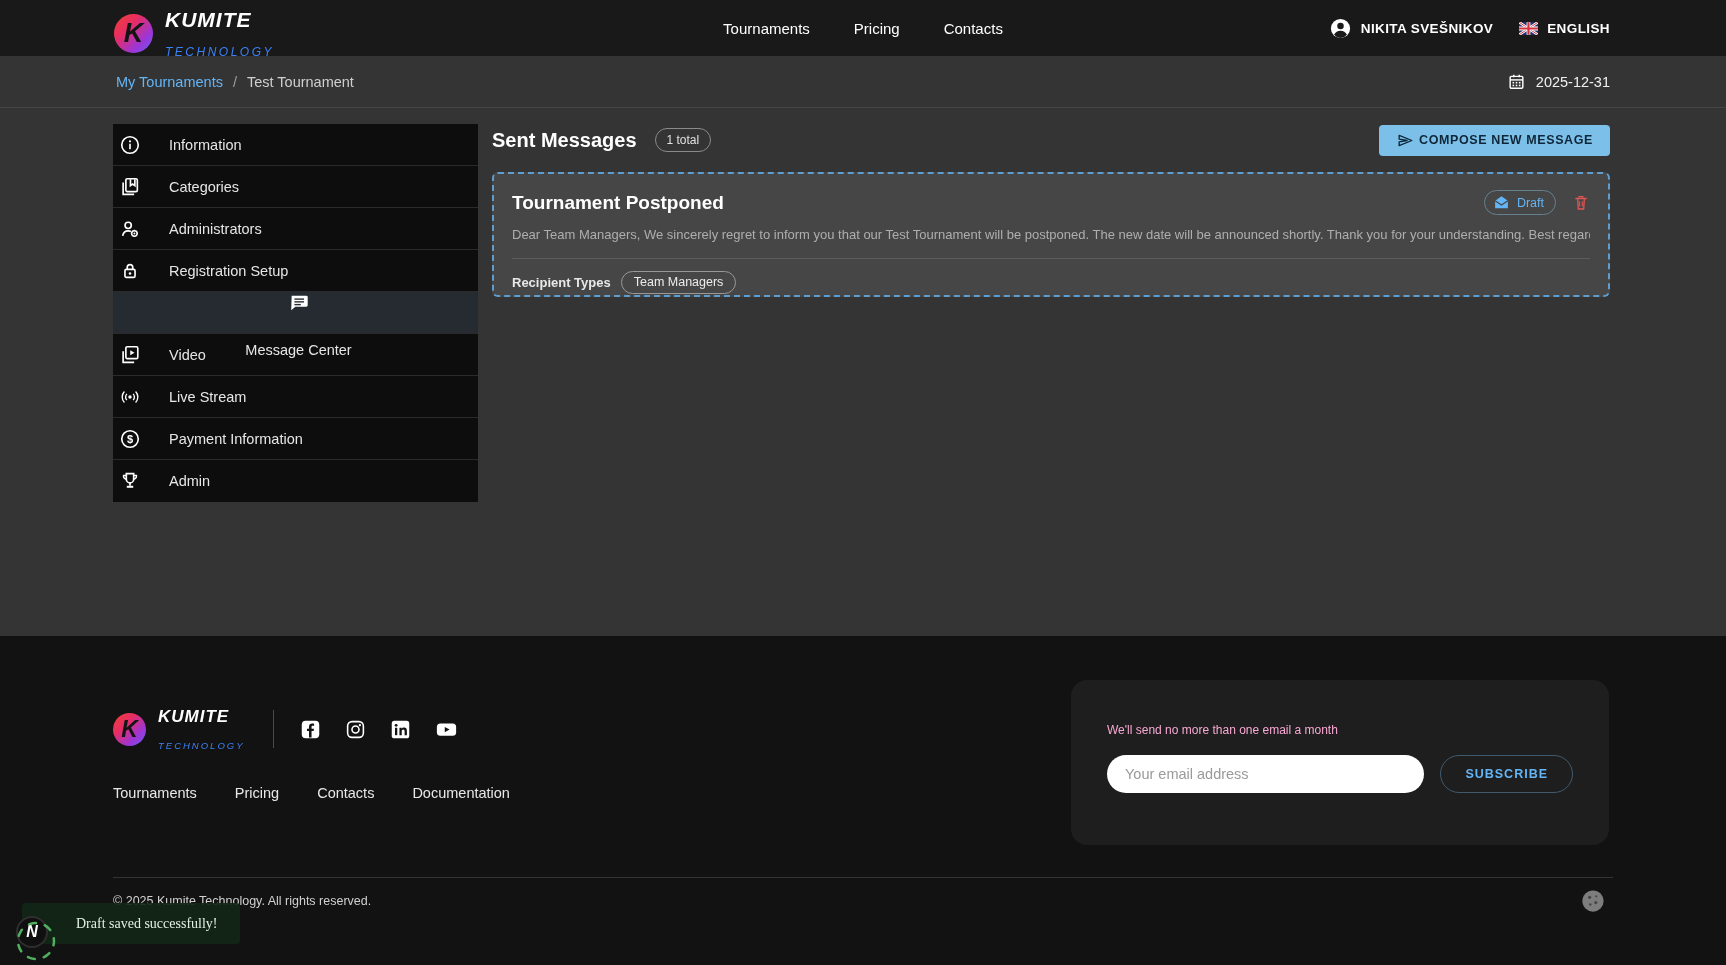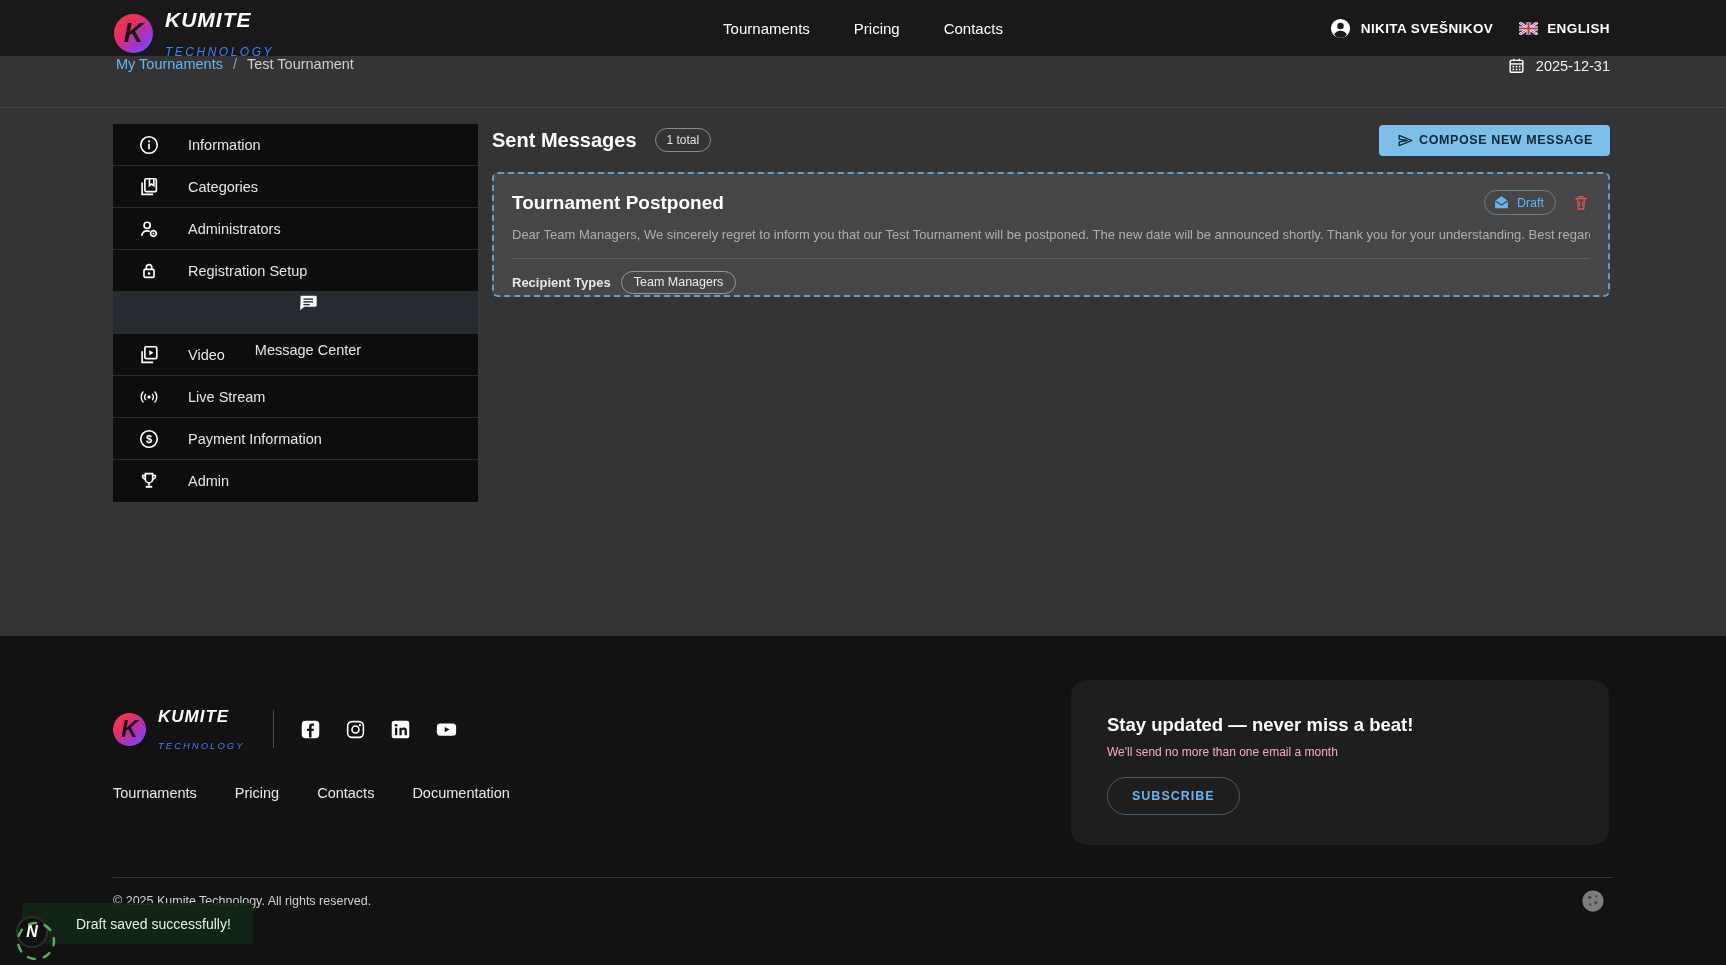--- a/index.html
+++ b/index.html
@@ -45,38 +45,38 @@
   .nav-right {
     position:absolute; right:116px; top:0; height:56px;
     display:flex; align-items:center; gap:26px;
   }
   .nav-user, .nav-lang { display:flex; align-items:center; gap:9px; cursor:pointer; }
   .nav-user-name, .nav-lang-label { font-size:13.5px; font-weight:bold; letter-spacing:0.4px; color:#fff; }
 
   
   .breadcrumb-bar {
     position:absolute; top:56px; left:0; width:100%; height:52px;
-    display:flex; align-items:flex-start; justify-content:space-between;
+    display:flex; align-items:center; justify-content:space-between;
     padding:0 116px; border-bottom:1px solid #454545;
   }
   .breadcrumb { display:flex; align-items:center; gap:10px; font-size:14.5px; }
   .crumb-link { color:#64b5f6; cursor:pointer; }
   .crumb-sep { color:#9e9e9e; }
   .crumb-current { color:#cfcfcf; }
   .date-widget { display:flex; align-items:center; gap:10px; cursor:pointer; }
   .date-text { font-size:14.5px; color:#f0f0f0; }
 
   
   .sidebar {
     position:absolute; left:113px; top:124px; width:365px;
     background:#0d0d0d;
   }
   .side-item {
     height:42px; display:flex; align-items:center; gap:28px;
-    padding-left:25px; border-bottom:1px solid #2a2a2a; cursor:pointer;
+    padding-left:6px; border-bottom:1px solid #2a2a2a; cursor:pointer;
   }
   .side-item:last-child { border-bottom:none; }
   .side-item.active { background:#252b30;flex-direction:column; }
   .side-icon { width:22px; height:22px; color:#fff; flex:0 0 auto; }
   .side-label { font-size:14.5px; color:#e6e6e6; }
 
   
   .main { position:absolute; left:492px; top:124px; width:1118px; }
   .main-header { display:flex; align-items:center; height:32px; }
   .main-title { font-size:20px; font-weight:bold; color:#fff; }
@@ -149,21 +149,21 @@
 
   .footer-divider { position:absolute; left:113px; right:113px; top:241px; border-top:1px solid #333; }
   .copyright { position:absolute; left:113px; top:258px; font-size:12.5px; color:#d0d0d0; }
   .cookie-btn { position:absolute; left:1578px; top:250px; background:none; border:none; cursor:pointer; padding:0; }
 
   
   .toast { position:absolute; left:16px; top:903px; }
   .toast-box {
     margin-left:6px; background:rgba(17,38,22,0.92); border-radius:4px;
     height:41px; display:flex; align-items:center;
-    padding:0 22px 0 54px; min-width:205px;
+    padding:0 22px 0 54px; min-width:205px;font-family:Liberation Serif, serif;
   }
   .toast-text { font-size:14px; color:#e4f2e6; }
   .toast-avatar {
     position:absolute; left:0; top:13px; width:32px; height:32px;
     background:#101010; border:2px solid #2e2e2e; border-radius:50%;
     display:flex; align-items:center; justify-content:center;
   }
   .toast-avatar span { color:#fff; font-size:16px; font-weight:bold; font-style:italic; }
   .toast-spinner { position:absolute; left:-3px; top:2px; }
 </style>
@@ -410,23 +410,23 @@
 
     <div class="footer-links">
       <span class="footer-link">Tournaments</span>
       <span class="footer-link">Pricing</span>
       <span class="footer-link">Contacts</span>
       <span class="footer-link">Documentation</span>
     </div>
   </div>
 
   <div class="newsletter">
-    <div class="newsletter-title">Stay updated — never miss a beat!</div>
     <div class="newsletter-sub">We'll send no more than one email a month</div>
     <div class="newsletter-form">
+      <input class="email-input" type="text" placeholder="Your email address" style="">
       <button class="subscribe-btn">SUBSCRIBE</button>
     </div>
   </div>
 
   <div class="footer-divider"></div>
   <div class="copyright">© 2025 Kumite Technology. All rights reserved.</div>
   <button class="cookie-btn">
     <svg width="30" height="30" viewBox="0 0 24 24">
       <circle cx="12" cy="12" r="8.5" fill="#7d7d7d"></circle>
       <circle cx="9.3" cy="9" r="1.3" fill="#474747"></circle>

